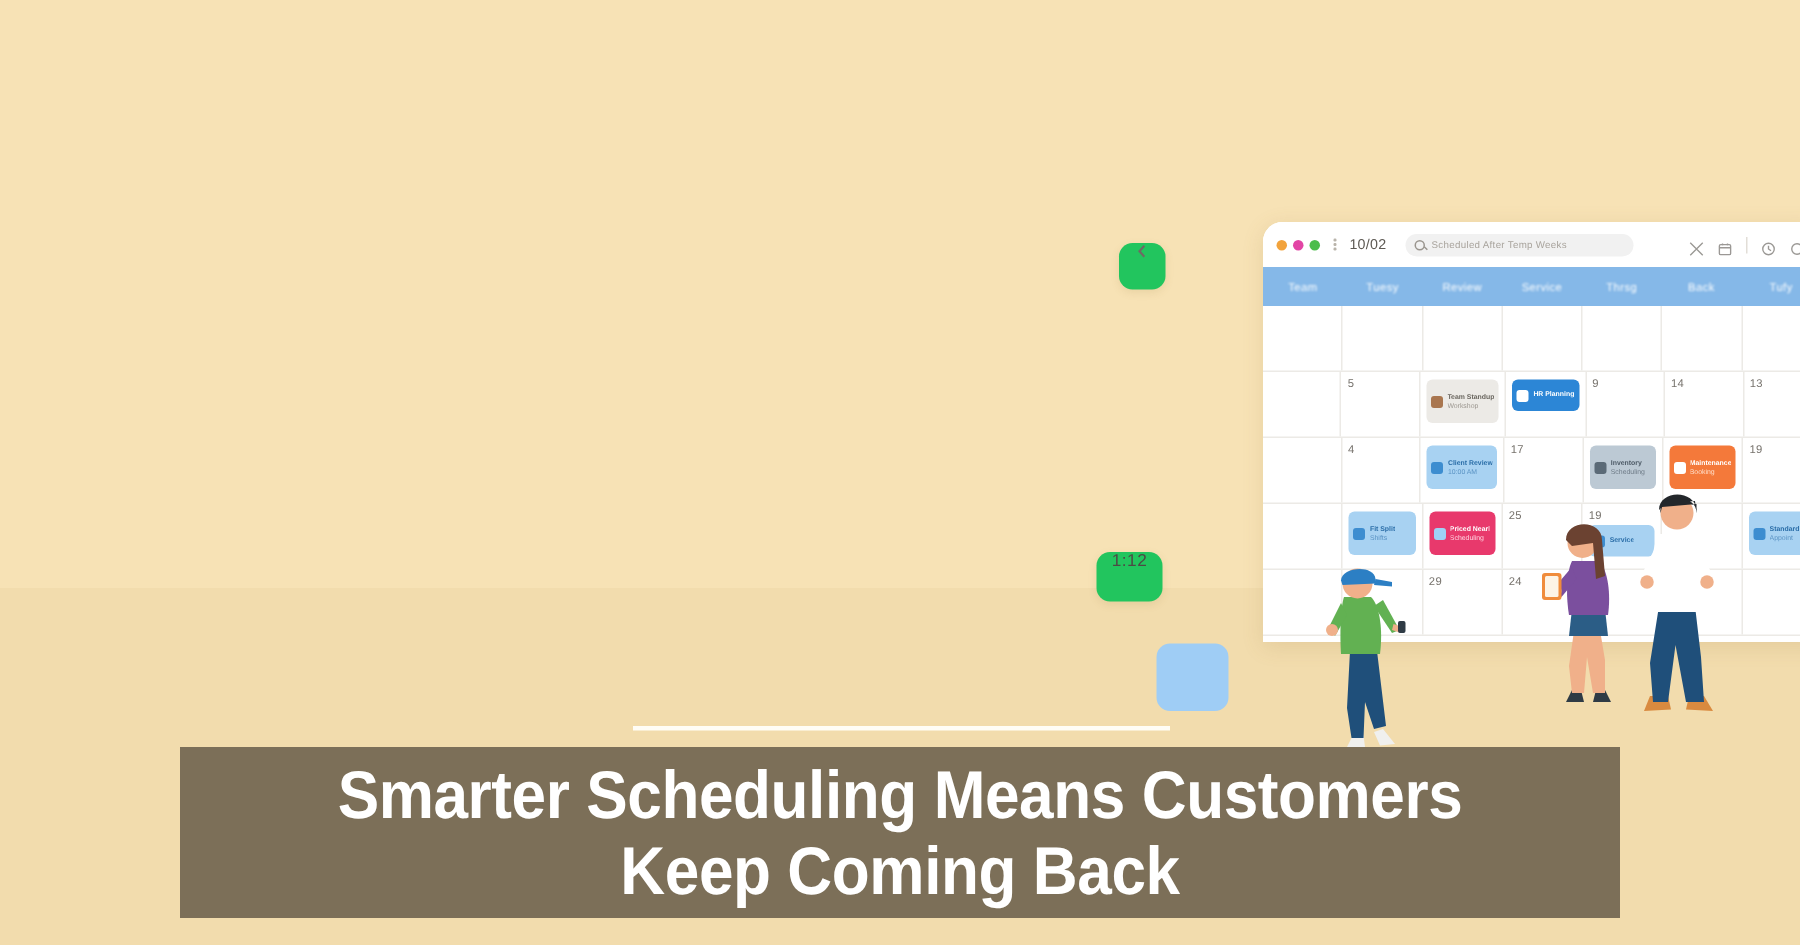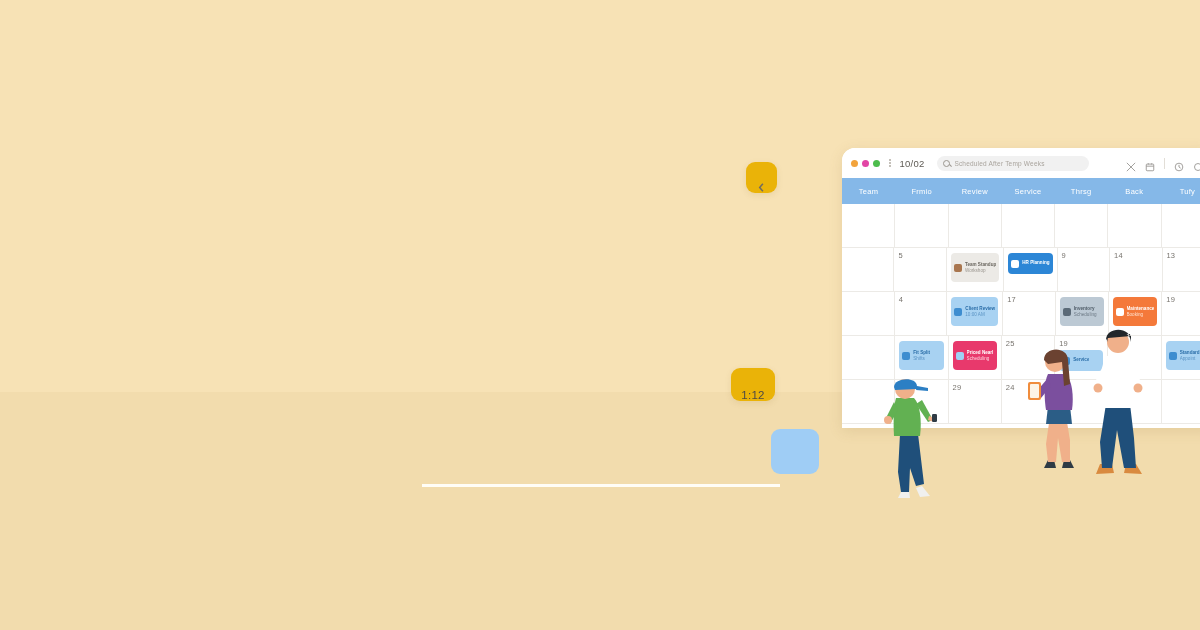--- a/index.html
+++ b/index.html
@@ -6,24 +6,24 @@
   html,body { width:1200px; height:630px; overflow:hidden; }
   body{
     font-family:"Liberation Sans", sans-serif;
     background:#f7e2b5;
     position:relative;
   }
   #stage{ position:absolute; inset:0; background:#f7e2b5; overflow:hidden; }
 
   
   .float-card{
-    position:absolute; background:#eab308;
+    position:absolute; background:#22c55e;
     border-radius:9px;
     box-shadow:0 2px 6px rgba(150,120,60,.14);
-    display:flex; align-items:flex-end; justify-content:center;
+    display:flex; align-items:flex-start; justify-content:center;
   }
   #nav-prev{ left:746px; top:162px; width:31px; height:31px; }
   #nav-prev svg{ width:11px; height:11px; stroke:#6f6a63; fill:none; stroke-width:1.6; }
   #time-chip{ left:731px; top:368px; width:44px; height:33px; font-size:11.5px;
     color:#4d4a45; letter-spacing:.3px; filter:blur(.35px); }
   #blue-tile{
     position:absolute; left:771px; top:429px; width:48px; height:45px;
     background:#9fcdf5; border-radius:9px;
   }
 
@@ -166,21 +166,21 @@
         <span class="ic">
           <svg viewBox="0 0 12 12">
               <circle cx="6" cy="6" r="4.2"></circle>
             </svg>
         </span>
       </div>
     </div>
 
     <div id="cal-daybar">
       <div class="d">Team</div>
-      <div class="d">Frmio</div>
+      <div class="d">Tuesy</div>
       <div class="d">Review</div>
       <div class="d">Service</div>
       <div class="d">Thrsg</div>
       <div class="d">Back</div>
       <div class="d">Tufy</div>
     </div>
 
     <div id="cal-grid">
         <div class="cal-row">
           <div class="cal-cell">
@@ -412,14 +412,17 @@
     <path d="M20 42 L10 62 L15 68 L24 50 Z" fill="#ffffff"></path>
     <path d="M44 42 L54 62 L49 68 L40 50 Z" fill="#ffffff"></path>
     <circle cx="12" cy="70" r="4.5" fill="#f0b08a"></circle>
     <circle cx="52" cy="70" r="4.5" fill="#f0b08a"></circle>
     <circle cx="32" cy="24" r="11" fill="#f0b08a"></circle>
     <path d="M20 22 C20 8 46 8 45 24 L44 16 L24 18 Z" fill="#23272b"></path>
     <path d="M21 24 C19 12 45 10 45 24 L45 18 L22 20 Z" fill="#23272b"></path>
   </svg>
 
   <div id="rule"></div>
+  <div id="headline-band">
+    <div id="headline">Smarter Scheduling Means Customers Keep Coming Back</div>
+  </div>
 
 </div>
 
 </body></html>

